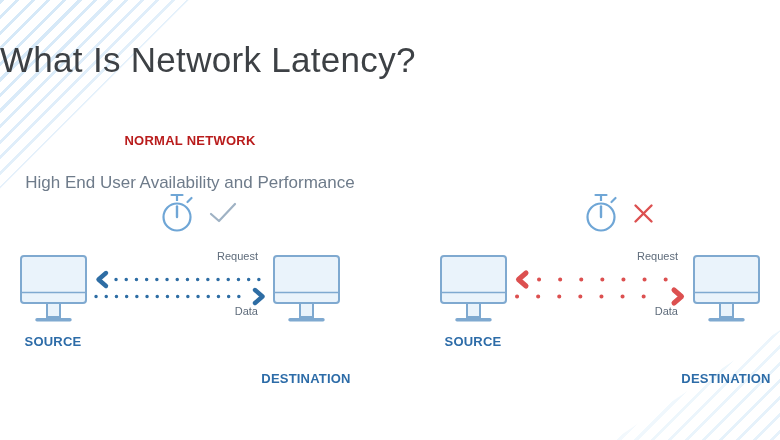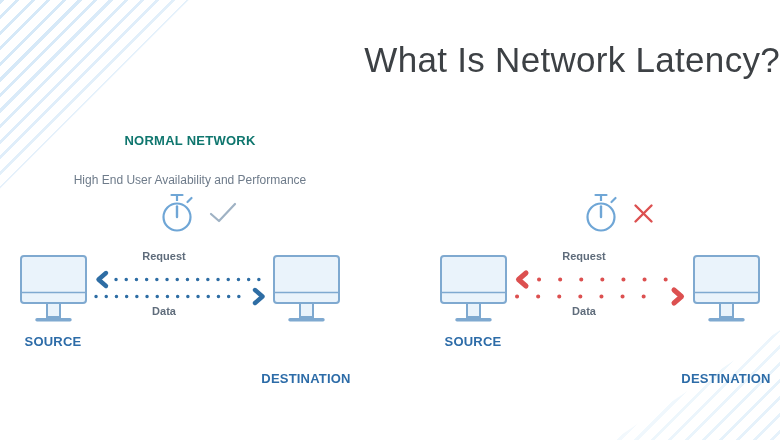--- a/index.html
+++ b/index.html
@@ -20,49 +20,49 @@
     position:absolute; right:0; bottom:0; width:170px; height:112px;
     background:repeating-linear-gradient(135deg, #d9ecf9 0px, #d9ecf9 3px, transparent 3px, transparent 12px);
     clip-path:polygon(100% 2%, 100% 100%, 2% 100%);
     opacity:.75;
     -webkit-mask-image:linear-gradient(315deg, rgba(0,0,0,.9) 20%, rgba(0,0,0,0) 95%);
             mask-image:linear-gradient(315deg, rgba(0,0,0,.9) 20%, rgba(0,0,0,0) 95%);
   }
 
   .title {
     position:absolute; top:40px; left:0; width:100%;
-    text-align:right; font-size:35px; font-weight:400;
+    text-align:left; font-size:35px; font-weight:400;
     color:#3d4145; letter-spacing:.3px; margin:0;
   }
 
   .panel { position:absolute; top:128px; width:340px; height:300px; }
   .panel-left  { left:20px; }
   .panel-right { left:440px; }
 
   .panel-header {
     position:absolute; top:5px; left:0; width:100%; text-align:center;
-    font-size:13px; font-weight:bold; color:#0f766e; letter-spacing:.25px; margin:0;
+    font-size:13px; font-weight:bold; color:#b91c1c; letter-spacing:.25px; margin:0;
   }
   .panel-sub {
     position:absolute; top:45px; left:0; width:100%; text-align:center;
-    font-size:12px; color:#6e7b8a; margin:0;
+    font-size:17px; color:#6e7b8a; margin:0;
   }
   .icon-row {
     position:absolute; top:63px; left:0; width:100%; height:44px;
     display:flex; justify-content:center; align-items:center; gap:13px;
     padding-left:16px; box-sizing:border-box;
   }
   .icon-row .icon-wrap { display:inline-flex; }
 
   .diagram { position:absolute; top:117px; left:0; width:340px; height:115px; }
   .scene   { position:absolute; top:0; left:0; }
 
   .lbl-request, .lbl-data {
-    position:absolute; left:74px; width:140px; text-align:center;
-    font-size:11px; color:#5f6c7b;font-weight:bold;
+    position:absolute; left:98px; width:140px; text-align:right;
+    font-size:11px; color:#5f6c7b;
   }
   .lbl-request { top:5px; }
   .lbl-data    { top:60px; }
 
   .lbl-source, .lbl-destination {
     position:absolute; top:89px; width:140px; text-align:center;
     font-size:13px; font-weight:bold; color:#2d6ca8; letter-spacing:.2px;
   }
   .lbl-source      { left:-37px; }
   .lbl-destination { left:216px;margin-top:37px; }

